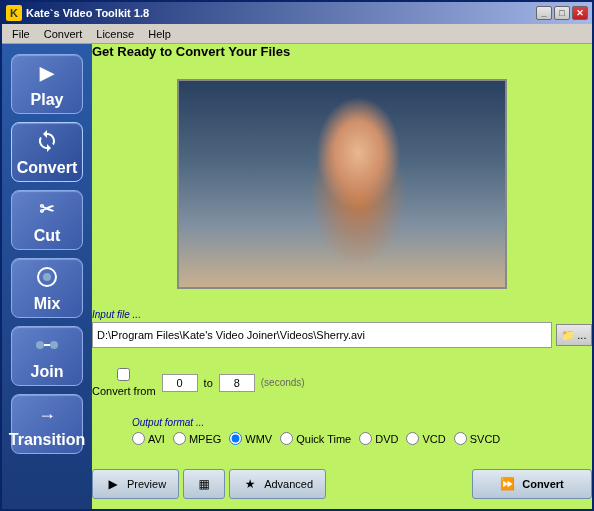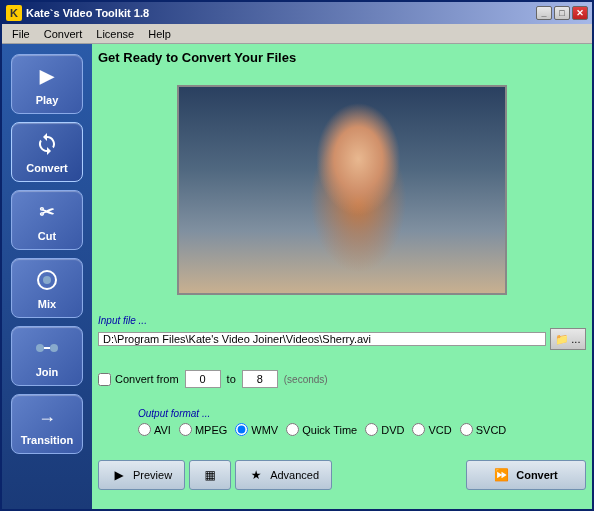--- a/index.html
+++ b/index.html
@@ -138,27 +138,27 @@
     .btn-icon {
       width: 28px;
       height: 28px;
       display: flex;
       align-items: center;
       justify-content: center;
       font-size: 18px;
     }
 
     .btn-label {
-      font-size: 11px;
+      font-size: 16px;
     }
 
     .content-area {
       flex: 1;
-      background: #86efac;
-      padding: 6px;
+      background: #bef264;
+      padding: 0;
       display: flex;
       flex-direction: column;
       gap: 20px;
     }
 
     .content-title {
       font-size: 13px;
       font-weight: bold;
       color: #000;
     }
@@ -199,21 +199,21 @@
     }
 
     .input-row {
       display: flex;
       gap: 4px;
       align-items: center;
     }
 
     .file-input {
       flex: 1;
-      height: 14px;
+      height: 26px;
       border: 1px solid #999;
       background: white;
       padding: 2px 4px;
       font-size: 11px;
     }
 
     .browse-btn {
       height: 22px;
       width: 36px;
       background: linear-gradient(#e8e8e8, #c8c8c8);
@@ -233,22 +233,23 @@
     }
 
     .convert-row {
       display: flex;
       align-items: center;
       gap: 6px;
     }
 
     .checkbox-label {
       display: flex;
-      align-items: flex-start;
-      gap: 4px;
+      align-items: center;
+      gap: 4px;
+      flex-direction: column;
     }
 
     .time-input {
       width: 36px;
       height: 18px;
       border: 1px solid #999;
       background: white;
       text-align: center;
       font-size: 11px;
     }

